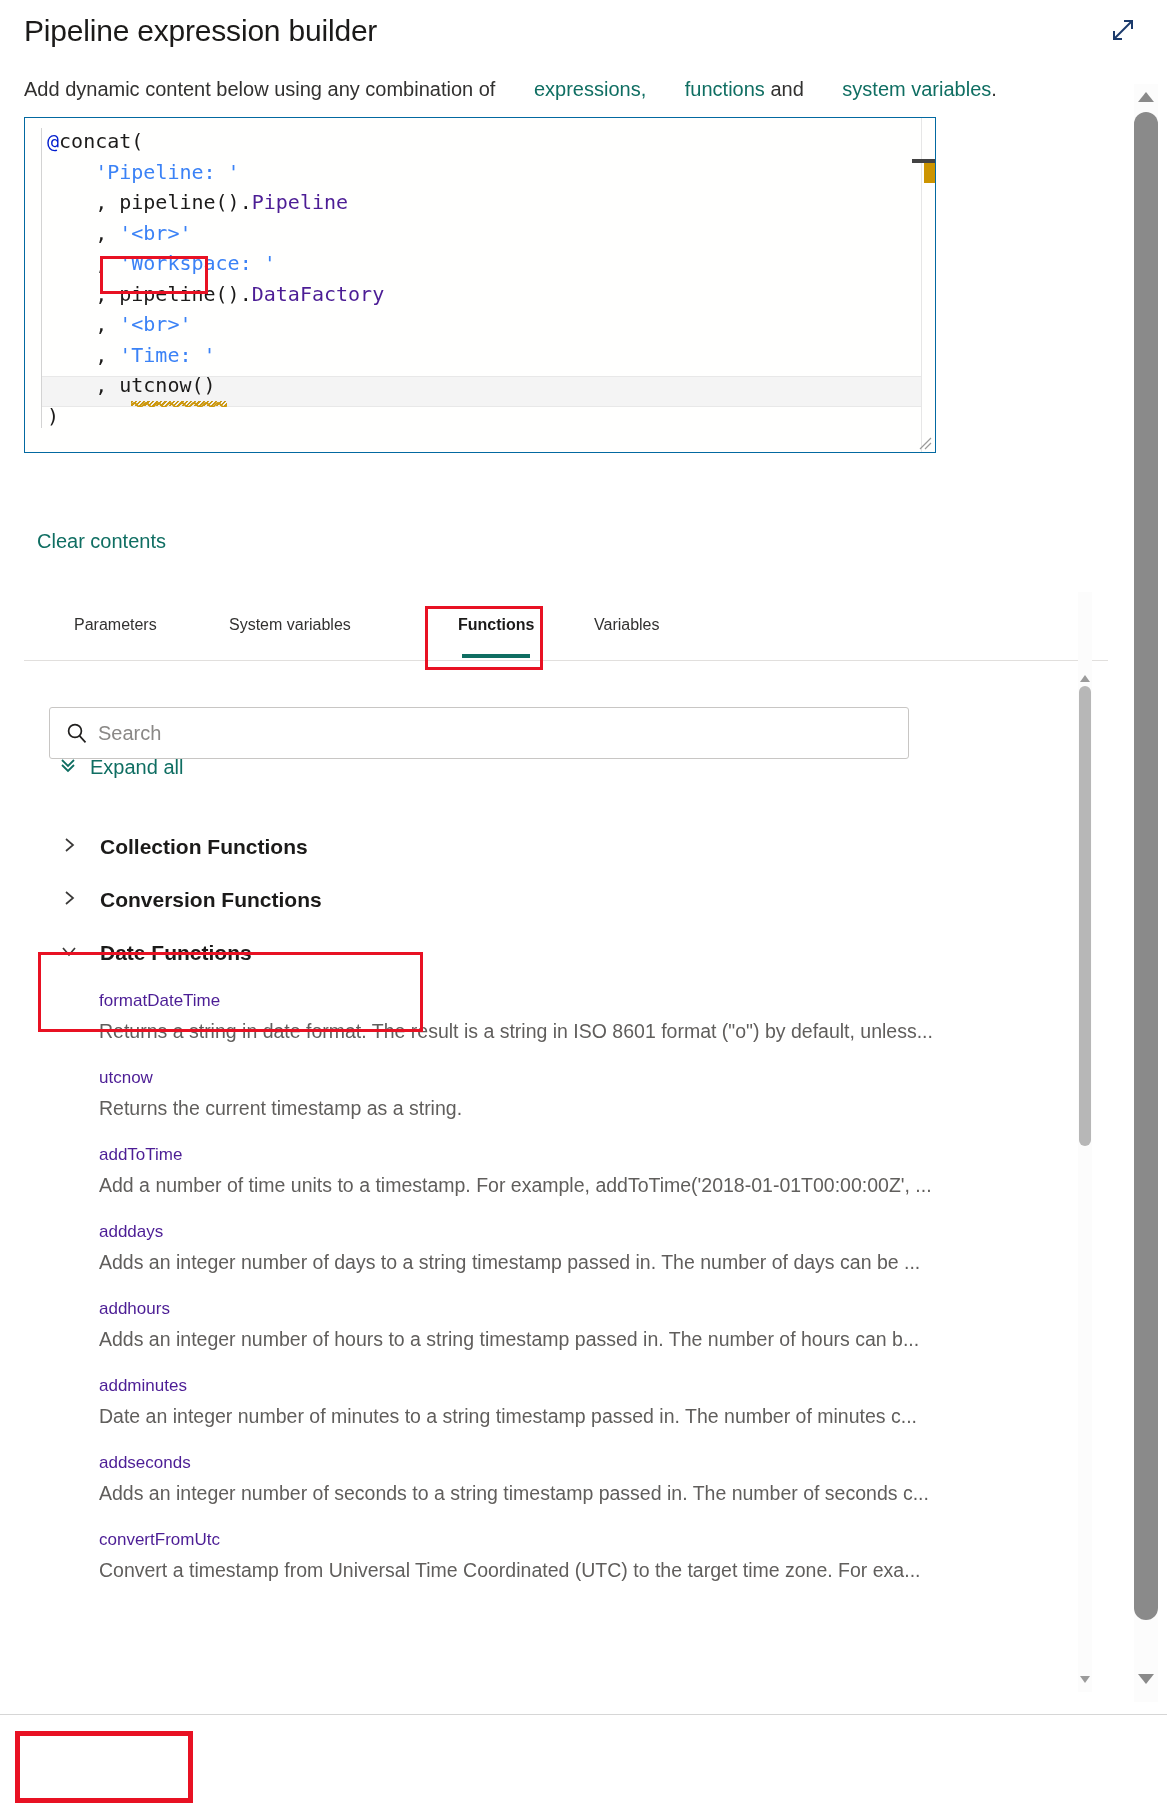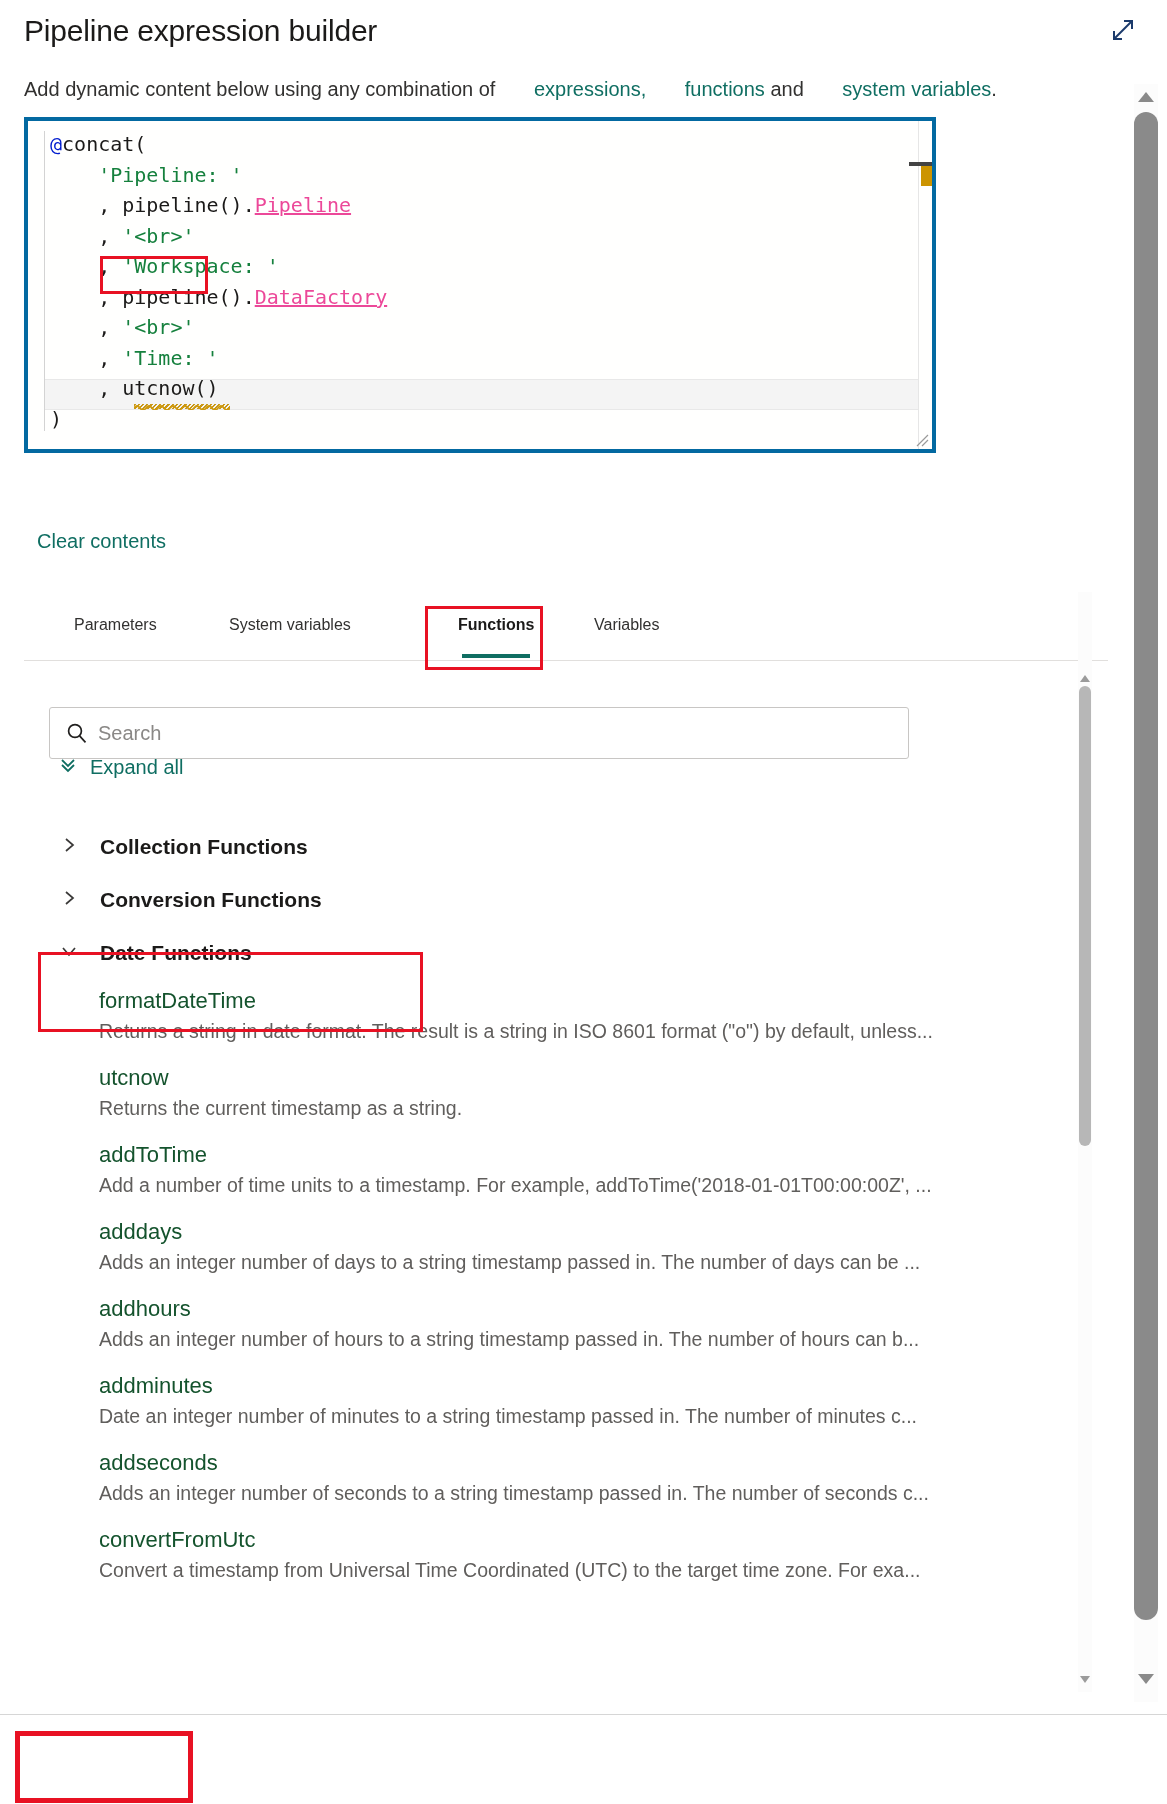--- a/index.html
+++ b/index.html
@@ -56,21 +56,21 @@
     text-decoration: none;
     cursor: pointer;
     margin-left: 33px;
   }
 
   
   .editor-wrap {
     position: absolute;
     left: 24px; top: 117px;
     width: 912px; height: 336px;
-    border: 4px solid #0369a1;
+    border: 1px solid #0369a1;
     background: #fffffe;
     overflow: hidden;
   }
   .editor-gutter {
     position: absolute;
     left: 0; top: 0;
     width: 16px; height: 100%;
     background: #fffffe;
   }
   .editor-guide {
@@ -87,22 +87,22 @@
     line-height: 30.5px;
     white-space: pre;
     color: #1b1a19;
   }
   .code .line {
     position: relative;
     height: 30.5px;
     white-space: pre;
   }
   .tok-at      { color: #001cce; }
-  .tok-string  { color: #15803d; }
-  .tok-prop    { color: #ec4899; text-decoration: underline; }
+  .tok-string  { color: #3b82f6; }
+  .tok-prop    { color: #4c1d95; }
   .tok-plain   { color: #1b1a19; }
 
   
   .current-line-hl {
     position: absolute;
     left: 17px;
     top: 258px;
     width: 893px;
     height: 31px;
     background: #f4f4f4;
@@ -273,22 +273,22 @@
     white-space: nowrap;
   }
   .chev { width: 18px; height: 18px; flex: 0 0 18px; }
 
   .fn-item {
     position: relative;
     padding: 7px 0 10px 50px;
     cursor: pointer;
   }
   .fn-name {
-    font-size: 22px;
-    color: #14532d;
+    font-size: 17px;
+    color: #4c1d95;
     line-height: 30px;
     white-space: nowrap;
   }
   .fn-desc {
     font-size: 19.5px;
     color: #605e5c;
     line-height: 30px;
     white-space: nowrap;
     overflow: hidden;
     text-overflow: clip;

